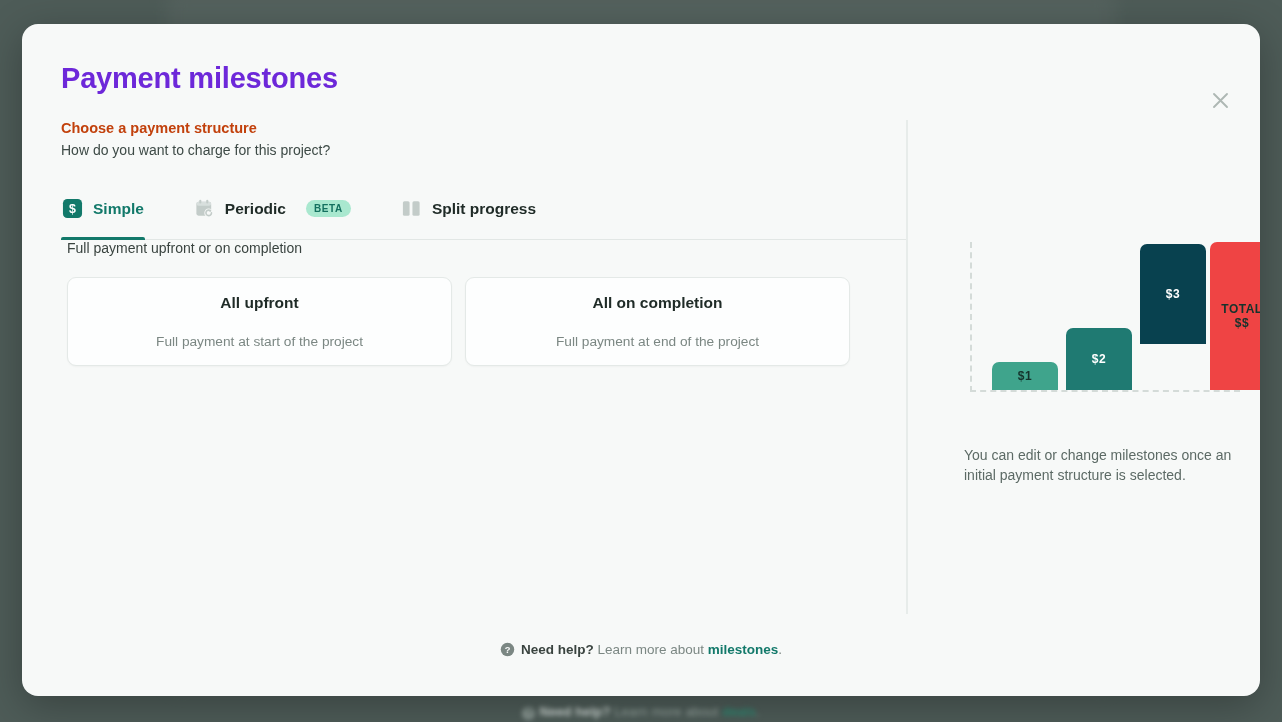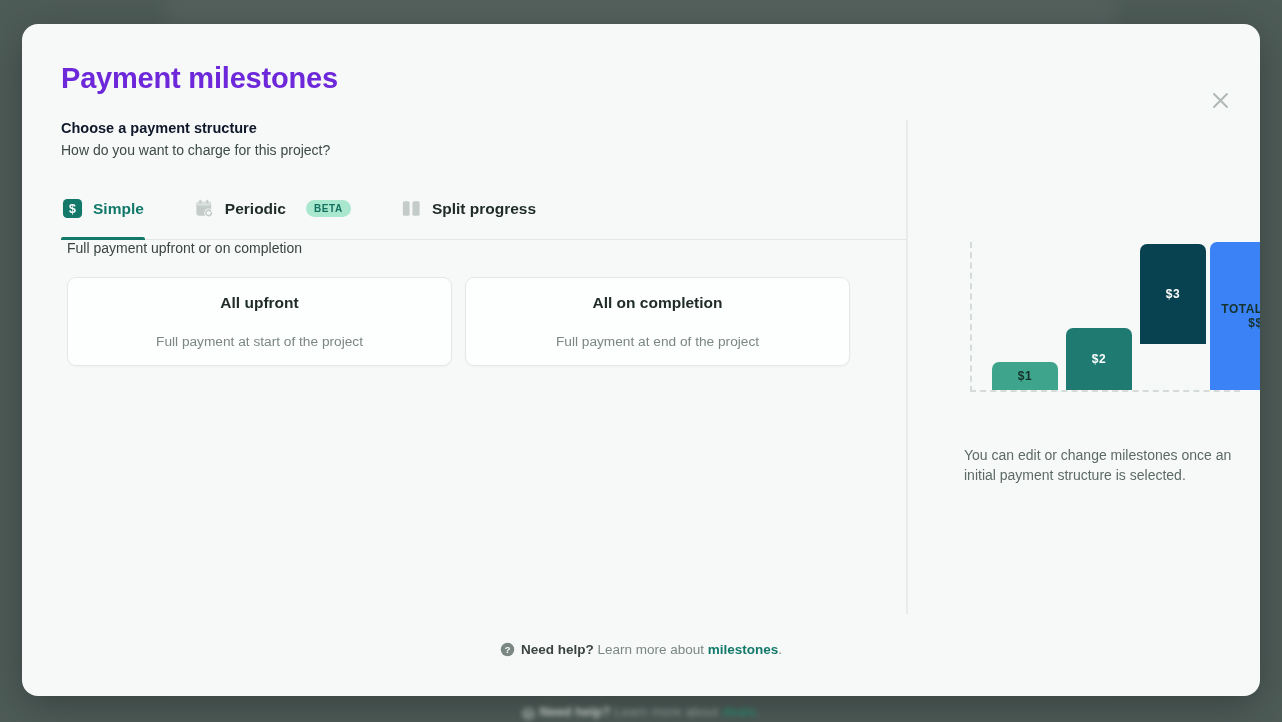--- a/index.html
+++ b/index.html
@@ -95,21 +95,21 @@
   
   .left-col {
     position: absolute;
     left: 39px;
     top: 96px;
     width: 845px;
   }
   .sub-title {
     font-size: 14.5px;
     font-weight: bold;
-    color: #0f172a;
+    color: #c2410c;
     margin-bottom: 6px;
   }
   .sub-desc {
     font-size: 14px;
     color: #3d4a46;
   }
 
   
   .tabs {
     margin-top: 34px;
@@ -349,21 +349,21 @@
       <div class="axis-x"></div>
     <div class="bar" style="left: 22px; width: 66px; height: 28px; bottom: 2px; background: rgb(63, 164, 140); color: rgb(21, 51, 44);">
           <span>$1</span>
         </div>
         <div class="bar" style="left: 96px; width: 66px; height: 62px; bottom: 2px; background: rgb(31, 122, 114); color: rgb(255, 255, 255);">
           <span>$2</span>
         </div>
         <div class="bar" style="left: 170px; width: 66px; height: 100px; bottom: 48px; background: rgb(8, 65, 79); color: rgb(255, 255, 255);">
           <span>$3</span>
         </div>
-        <div class="bar" style="left: 240px; width: 64px; height: 148px; bottom: 2px; background: #3b82f6; color: rgb(21, 51, 44); text-align: right;">
+        <div class="bar" style="left: 240px; width: 64px; height: 148px; bottom: 2px; background: #ef4444; color: rgb(21, 51, 44);">
           <span>TOTAL<br>$$</span>
         </div>
       </div>
     <div class="right-caption">You can edit or change milestones once an initial payment structure is selected.</div>
   </div>
 
   <div class="footer">
     <svg class="help-icon" viewBox="0 0 16 16">
       <circle cx="8" cy="8" r="7.2" fill="#7b8783"></circle>
       <text x="8" y="11.6" font-family="'Liberation Sans',sans-serif" font-size="10" font-weight="bold" fill="#f7f9f8" text-anchor="middle">?</text>

